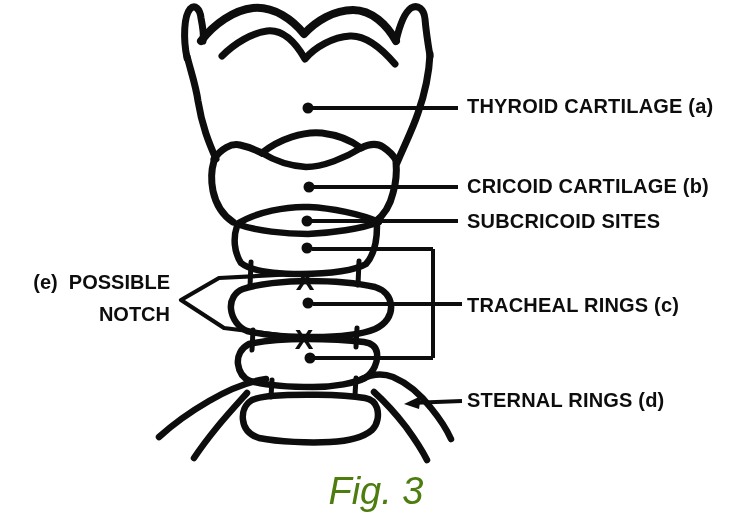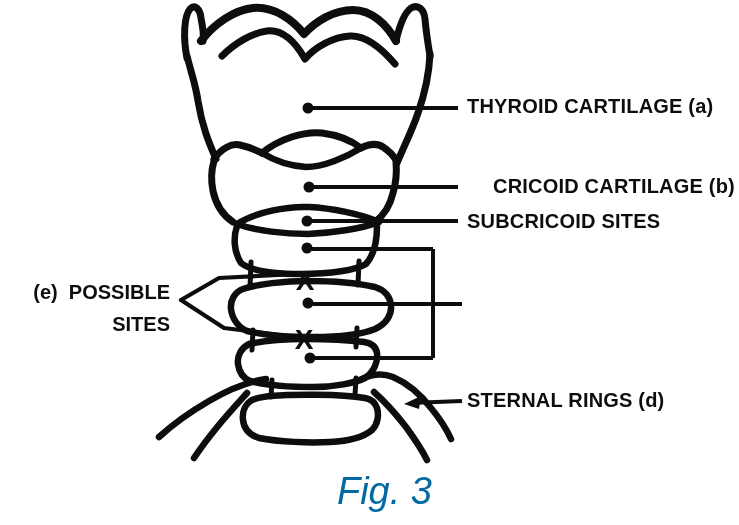--- a/index.html
+++ b/index.html
@@ -15,42 +15,42 @@
     position:absolute;
     left:467px;
     font-weight:700;
     font-size:20px;
     letter-spacing:0.2px;
     color:#0d0d0d;
     white-space:nowrap;
     line-height:22px;
   }
   .lbl-thyroid{top:95px;}
-  .lbl-cricoid{top:175px;margin-left:26px;}
+  .lbl-cricoid{top:175px;}
   .lbl-subcricoid{top:210px;}
   .lbl-tracheal{top:294px;}
   .lbl-sternal{top:389px;}
   .insertion-block{
     position:absolute;
-    left:0;top:277px;width:170px;
+    left:0;top:267px;width:170px;
     text-align:right;
     font-weight:700;
     font-size:20px;
     line-height:31.5px;
     color:#0d0d0d;
     white-space:nowrap;
   }
   .caption{
     position:absolute;
-    left:272px;top:470px;width:160px;
-    text-align:right;
+    left:296px;top:470px;width:160px;
+    text-align:center;
     font-style:italic;
     font-weight:400;
     font-size:38px;
-    color:#0369a1;
+    color:#4d7c0f;
   }
   .anat{stroke:#0d0d0d;fill:none;stroke-linecap:round;stroke-linejoin:round;}
   .ptr{stroke:#0d0d0d;fill:none;stroke-linecap:butt;}
   .xmark{
     font-family:"Liberation Sans", sans-serif;
     font-weight:700;font-size:28px;fill:#0d0d0d;
   }
 </style>
 </head>
 <body>
@@ -129,22 +129,23 @@
       <g>
         <path class="ptr" stroke-width="4" d="M 410 403 L 462 401"></path>
         <path fill="#0d0d0d" stroke="none" d="M 404 404 L 421 396 L 419 409 Z"></path>
       </g>
     </g>
   </svg>
 
   <div class="lbl lbl-thyroid">THYROID CARTILAGE (a)</div>
   <div class="lbl lbl-cricoid">CRICOID CARTILAGE (b)</div>
   <div class="lbl lbl-subcricoid">SUBCRICOID SITES</div>
+  <div class="lbl lbl-tracheal">TRACHEAL RINGS (c)</div>
   <div class="lbl lbl-sternal">STERNAL RINGS (d)</div>
 
   <div class="insertion-block">
     <div>(e)&nbsp; POSSIBLE</div>
-    <div>SITES</div>
+    <div>NOTCH</div>
   </div>
 
   <div class="caption">Fig. 3</div>
 
 </div>
 
 </body></html>

